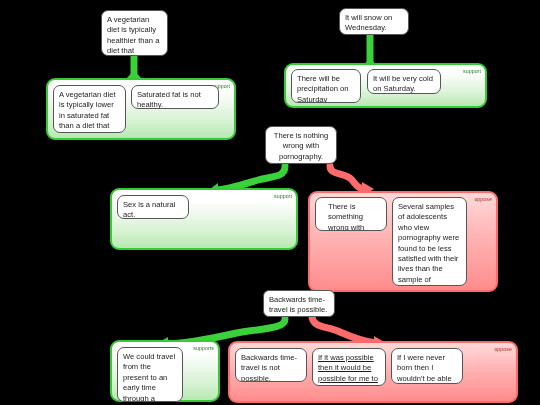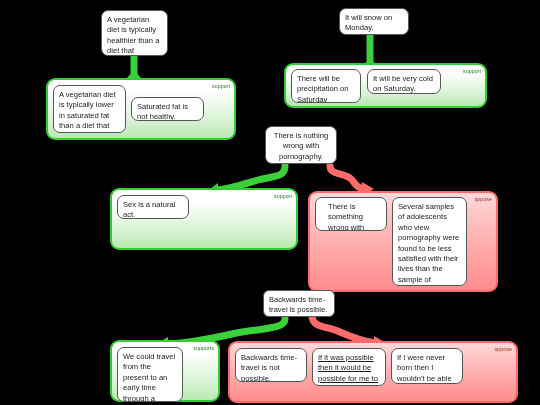--- a/index.html
+++ b/index.html
@@ -90,23 +90,23 @@
     <path d="M312,316 C312,328 328,326 340,332 C356,339 366,342 376,343" stroke="#ff6b6b" stroke-width="7" fill="none" stroke-linecap="round"></path>
     <polygon points="374,336 374,350 386,343" fill="#ff6b6b"></polygon>
   </svg>
 
   <div class="claim" style="left:101px; top:10px; width:67px; height:46px;">A vegetarian diet is typically healthier than a diet that includes meat.</div>
 
   <div class="group support" style="left:46px; top:78px; width:190px; height:62px;">
     <span class="group-label support">support</span>
   </div>
   <div class="claim" style="left:53px; top:85px; width:73px; height:48px;">A vegetarian diet is typically lower in saturated fat than a diet that includes meat.</div>
-  <div class="claim" style="left:131px; top:85px; width:73px; height:24px;margin-top:12px;">Saturated fat is not healthy.</div>
+  <div class="claim" style="left:131px; top:85px; width:88px; height:24px;">Saturated fat is not healthy.</div>
 
-  <div class="claim" style="left:339px; top:8px; width:70px; height:27px;">It will snow on Monday.</div>
+  <div class="claim" style="left:339px; top:8px; width:70px; height:27px;">It will snow on Wednesday.</div>
 
   <div class="group support" style="left:284px; top:63px; width:203px; height:45px;">
     <span class="group-label support">support</span>
   </div>
   <div class="claim" style="left:291px; top:69px; width:70px; height:34px;">There will be precipitation on Saturday</div>
   <div class="claim" style="left:367px; top:69px; width:74px; height:25px;">It will be very cold on Saturday.</div>
 
   <div class="claim" style="left:265px; top:126px; width:72px; height:38px;text-align:center;">There is nothing wrong with pornography.</div>
 
   <div class="group support" style="left:110px; top:188px; width:188px; height:62px;">

